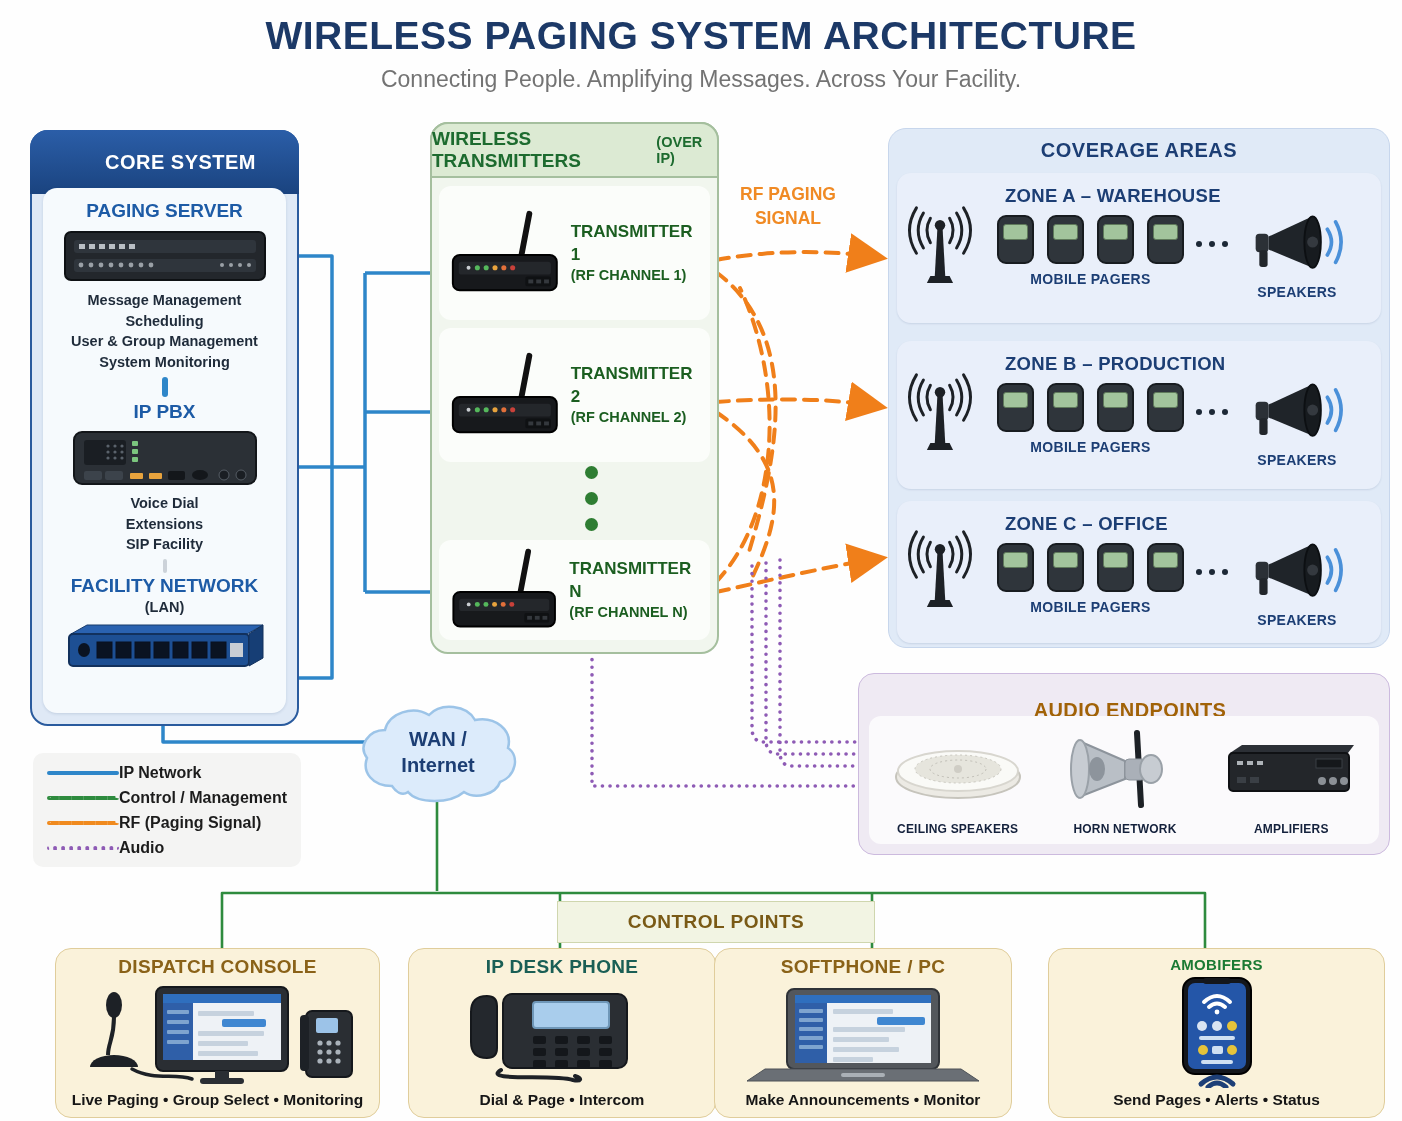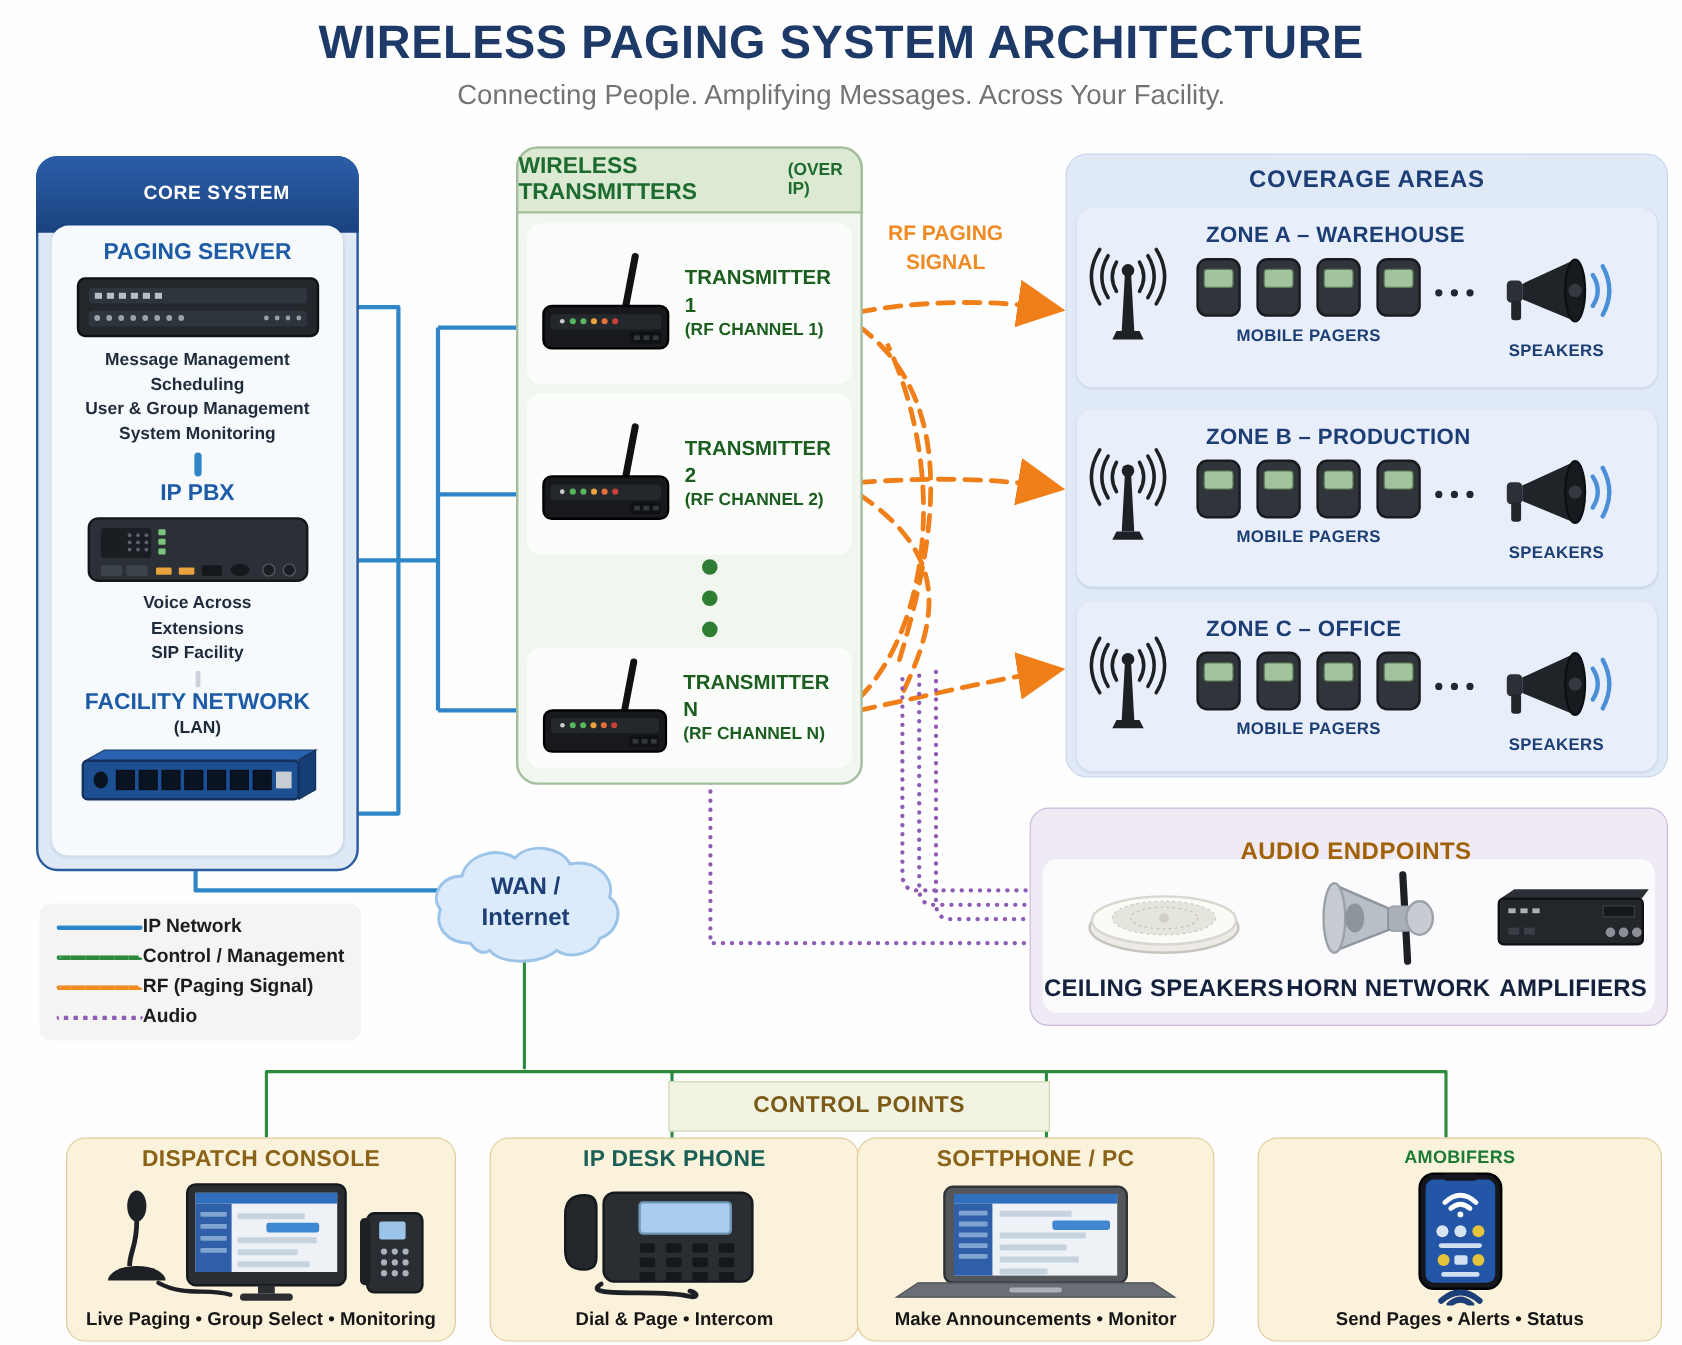--- a/index.html
+++ b/index.html
@@ -13,21 +13,21 @@
   
   svg.wires{position:absolute;left:0;top:0;z-index:0;}
   .w-blue{stroke:#2e86c9;stroke-width:3.5;fill:none;stroke-linejoin:round;}
   .w-green{stroke:#2e8b3e;stroke-width:2.6;fill:none;stroke-linejoin:round;}
   .w-orange{stroke:#f07f1a;stroke-width:4;fill:none;stroke-dasharray:13 9;stroke-linecap:round;}
   .w-purple{stroke:#8e5bb5;stroke-width:3.6;fill:none;stroke-dasharray:0.1 7.5;stroke-linecap:round;}
   
   .core-box{left:30px;top:130px;width:265px;height:592px;background:#dfe9f6;border:2px solid #2a5b9e;
             border-radius:18px;z-index:1;}
   .core-header{position:absolute;left:-2px;right:-2px;top:-2px;height:64px;border-radius:18px 18px 0 0;
-               background:linear-gradient(#2b5ea8,#1a437f);color:#fff;font-size:16px;font-weight:800;
+               background:linear-gradient(#2b5ea8,#1a437f);color:#fff;font-size:20px;font-weight:800;
                display:flex;align-items:center;justify-content:center;letter-spacing:.5px;padding-left:32px;}
   .core-panel{position:absolute;left:11px;right:11px;top:56px;bottom:11px;background:#f6fafd;
               border-radius:14px;box-shadow:0 1px 3px rgba(30,60,110,.15);
               display:flex;flex-direction:column;align-items:center;text-align:center;}
   .blue-h{color:#1d5ba6;font-weight:800;font-size:19px;margin-top:12px;}
   .feat{font-size:14.5px;font-weight:600;color:#1f2b3a;line-height:1.42;}
   .bar-blue{width:6px;height:20px;background:#2e86c9;border-radius:3px;margin:5px auto 0;}
   .bar-gray{width:4px;height:14px;background:#ccd2d9;border-radius:2px;margin:4px auto 0;}
   
   .tx-box{left:430px;top:122px;width:285px;height:528px;background:#f1f6ee;border:2px solid #a5bf9e;
@@ -69,21 +69,21 @@
   .speaker-group{margin-left:2px;}
   
   .audio-box{left:858px;top:673px;width:530px;height:180px;background:#efeaf3;border:1.5px solid #ccbade;
              border-radius:16px;z-index:1;}
   .audio-header{position:absolute;left:0;right:0;top:25px;text-align:center;color:#a16207;
                 font-size:20px;font-weight:800;letter-spacing:.4px;padding-left:12px;}
   .audio-panel{position:absolute;left:10px;right:10px;top:42px;bottom:10px;background:#fbfafc;
                border-radius:12px;display:flex;align-items:stretch;justify-content:space-around;}
   .audio-item{display:flex;flex-direction:column;align-items:center;justify-content:flex-end;padding-bottom:8px;}
   .audio-item .icon{flex:1;display:flex;align-items:center;justify-content:center;}
-  .audio-label{color:#14213c;font-size:20px;font-weight:800;letter-spacing:.2px;}
+  .audio-label{color:#14213c;font-size:12px;font-weight:800;letter-spacing:.2px;}
   
   .legend{left:33px;top:753px;width:268px;height:114px;background:#f4f4f3;border-radius:10px;z-index:1;
           display:flex;flex-direction:column;justify-content:center;gap:7px;padding:4px 14px;box-sizing:border-box;}
   .leg-row{display:flex;align-items:center;gap:0;}
   .leg-sample{width:72px;height:0;border-top-width:4.5px;border-top-style:solid;border-radius:2px;}
   .leg-label{font-size:16px;font-weight:700;color:#1c1c1c;}
   
   .cloud-wrap{left:356px;top:700px;width:164px;height:106px;z-index:1;}
   .cloud-text{position:absolute;left:0;right:0;top:26px;text-align:center;color:#1c3e74;
               font-size:20px;font-weight:800;line-height:1.3;}
@@ -197,21 +197,21 @@
           </g>
         <rect x="14" y="44" width="18" height="9" rx="2" fill="#3c434b"></rect>
           <rect x="35" y="44" width="18" height="9" rx="2" fill="#3c434b"></rect>
         <rect x="60" y="46" width="13" height="6" rx="1" fill="#e8a33d"></rect>
           <rect x="79" y="46" width="13" height="6" rx="1" fill="#e8a33d"></rect>
         <rect x="98" y="44" width="17" height="9" rx="2" fill="#14171b"></rect>
         <ellipse cx="130" cy="48" rx="8" ry="5" fill="#14171b"></ellipse>
         <circle cx="154" cy="48" r="5" fill="#1a1e23" stroke="#555c64"></circle>
           <circle cx="171" cy="48" r="5" fill="#1a1e23" stroke="#555c64"></circle>
       </svg>
-      <div class="feat" style="margin-top:4px">Voice Across</div>
+      <div class="feat" style="margin-top:4px">Voice Dial</div>
       <div class="feat">Extensions</div>
       <div class="feat">SIP Facility</div>
       <div class="bar-gray"></div>
       <div class="blue-h" style="margin-top:2px">FACILITY NETWORK</div>
       <div class="feat">(LAN)</div>
       <svg width="204" height="50" viewBox="0 0 204 50" style="margin-top:4px">
         <polygon points="8,12 24,3 200,3 184,12" fill="#2a62b0" stroke="#173a6b"></polygon>
         <rect x="6" y="12" width="180" height="32" rx="4" fill="#1d4f93" stroke="#12315d" stroke-width="2"></rect>
         <polygon points="186,12 200,3 200,36 186,44" fill="#163e75" stroke="#12315d"></polygon>
         <ellipse cx="21" cy="28" rx="6" ry="7" fill="#0a1322"></ellipse>

